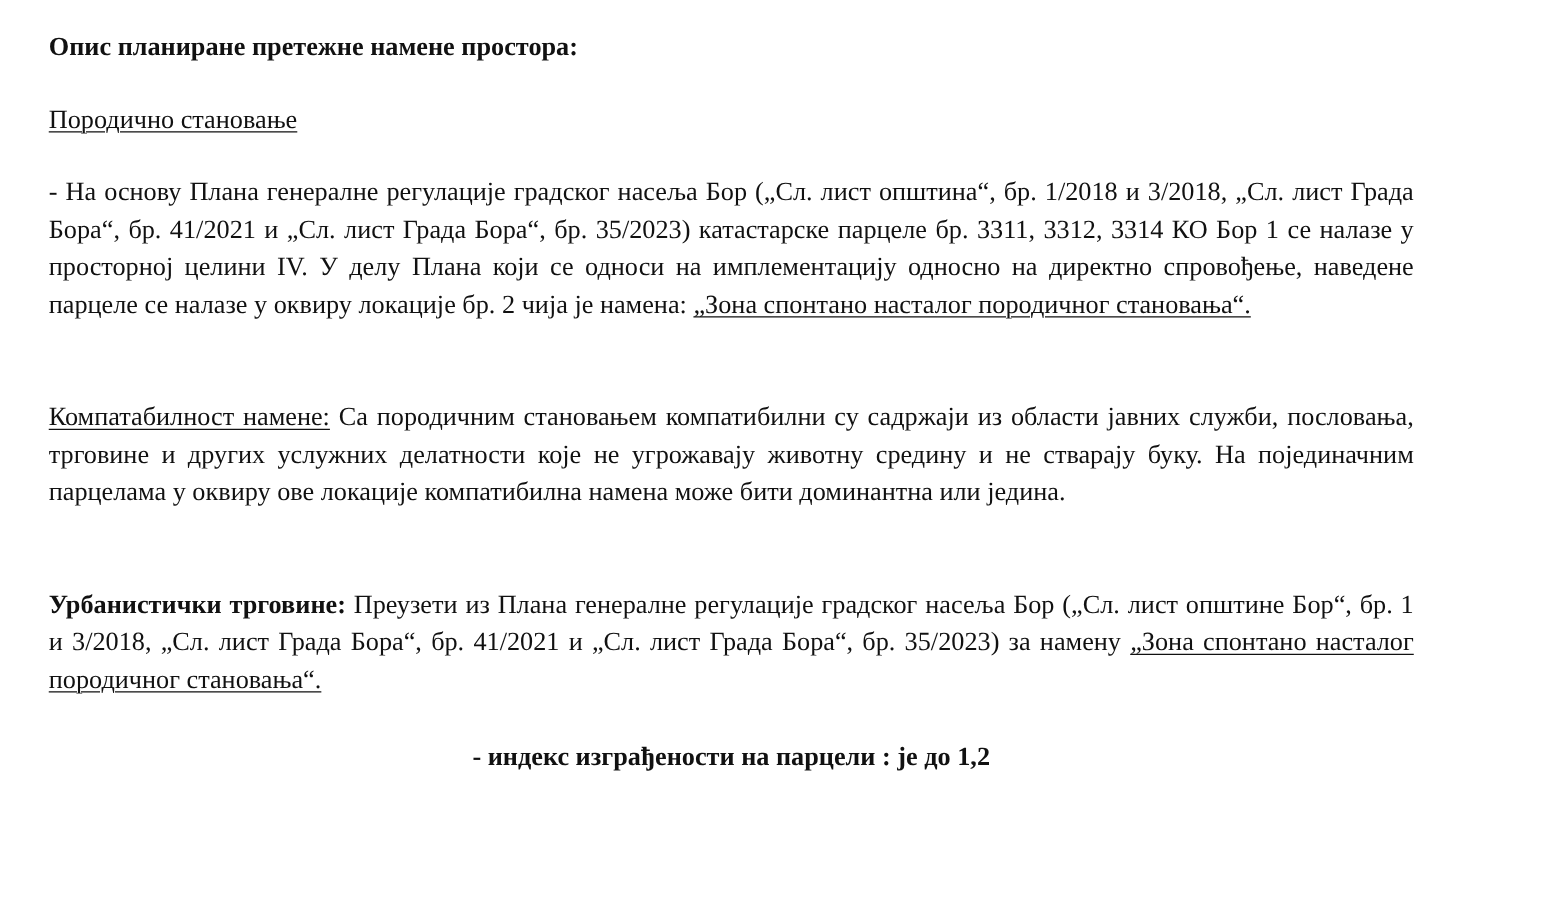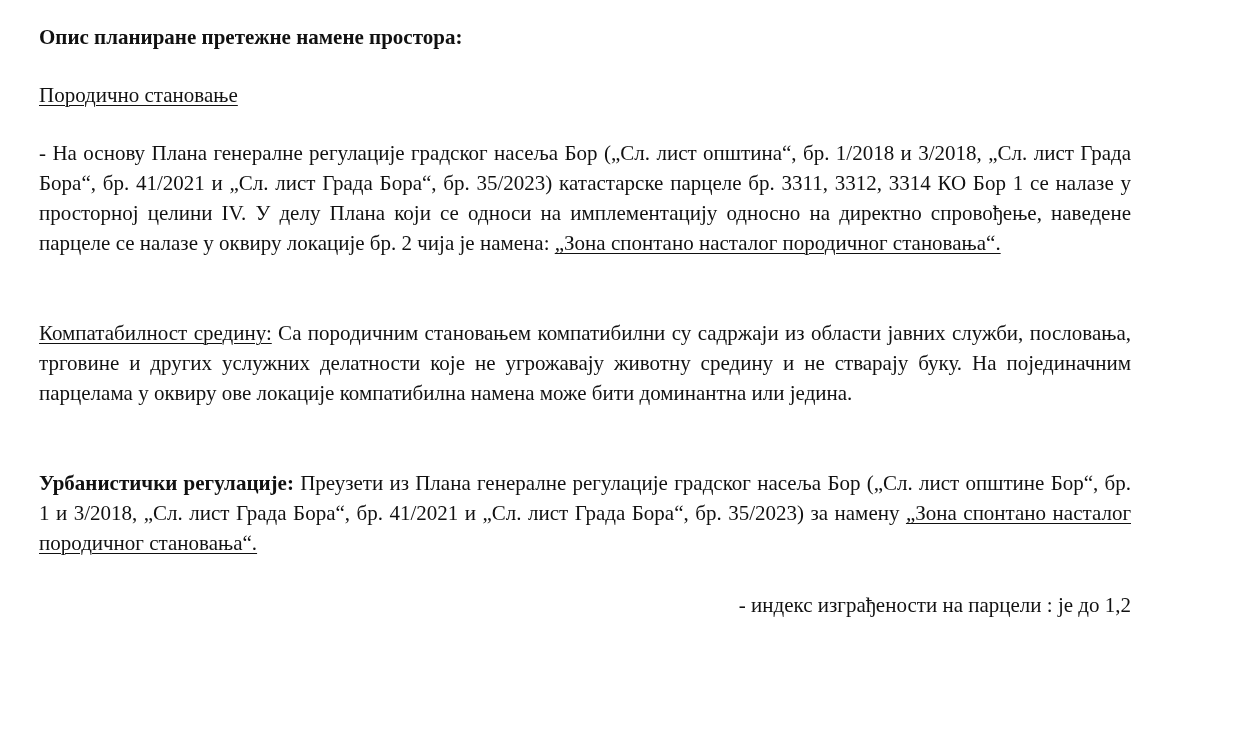--- a/index.html
+++ b/index.html
@@ -10,41 +10,41 @@
     font-size: 21px;
   }
   .page { position: relative; width: 1242px; height: 735px; }
   .block {
     position: absolute; left: 39px; width: 1092px;
     line-height: 30px; text-align: justify;
   }
   .block.last-left { text-align-last: left; font-family: Liberation Serif, serif; }
   .bold { font-weight: bold; }
   .u { text-decoration: underline; text-underline-offset: 3px; text-decoration-thickness: 1px; }
-  .nowrapline { white-space: nowrap; text-align: right; }
+  .nowrapline { white-space: nowrap; text-align: center; font-weight: bold; }
 </style>
 </head>
 <body>
 
 <div class="page">
 
   <div class="block bold" style="top:22px;">Опис планиране претежне намене простора:</div>
 
   <div class="block" style="top:80px;">
     <span class="u">Породично становање</span>
   </div>
 
   <div class="block last-left" style="top:138px;">
     <span>- На основу Плана генералне регулације градског насеља Бор („Сл. лист општина“, бр. 1/2018 и 3/2018, „Сл. лист Града Бора“, бр. 41/2021 и „Сл. лист Града Бора“, бр. 35/2023) катастарске парцеле бр. 3311, 3312, 3314 КО Бор 1 се налазе у просторној целини IV. У делу Плана који се односи на имплементацију односно на директно спровођење, наведене парцеле се налазе у оквиру локације бр. 2 чија је намена: </span><span class="u">„Зона спонтано насталог породичног становања“.</span>
   </div>
 
   <div class="block last-left" style="top:318px;">
-    <span class="u">Компатабилност средину:</span><span> Са породичним становањем компатибилни су садржаји из области јавних служби, пословања, трговине и других услужних делатности које не угрожавају животну средину и не стварају буку. На појединачним парцелама у оквиру ове локације компатибилна намена може бити доминантна или једина.</span>
+    <span class="u">Компатабилност намене:</span><span> Са породичним становањем компатибилни су садржаји из области јавних служби, пословања, трговине и других услужних делатности које не угрожавају животну средину и не стварају буку. На појединачним парцелама у оквиру ове локације компатибилна намена може бити доминантна или једина.</span>
   </div>
 
   <div class="block last-left" style="top:468px;">
-    <span class="bold">Урбанистички регулације:</span><span> Преузети из Плана генералне регулације градског насеља Бор („Сл. лист општине Бор“, бр. 1 и 3/2018, „Сл. лист Града Бора“, бр. 41/2021 и „Сл. лист Града Бора“, бр. 35/2023) за намену </span><span class="u">„Зона спонтано насталог породичног становања“.</span>
+    <span class="bold">Урбанистички трговине:</span><span> Преузети из Плана генералне регулације градског насеља Бор („Сл. лист општине Бор“, бр. 1 и 3/2018, „Сл. лист Града Бора“, бр. 41/2021 и „Сл. лист Града Бора“, бр. 35/2023) за намену </span><span class="u">„Зона спонтано насталог породичног становања“.</span>
   </div>
 
   <div class="block nowrapline" style="top:590px;">- индекс изграђености на парцели : је до 1,2</div>
 
 
 </div>
 
 </body></html>

